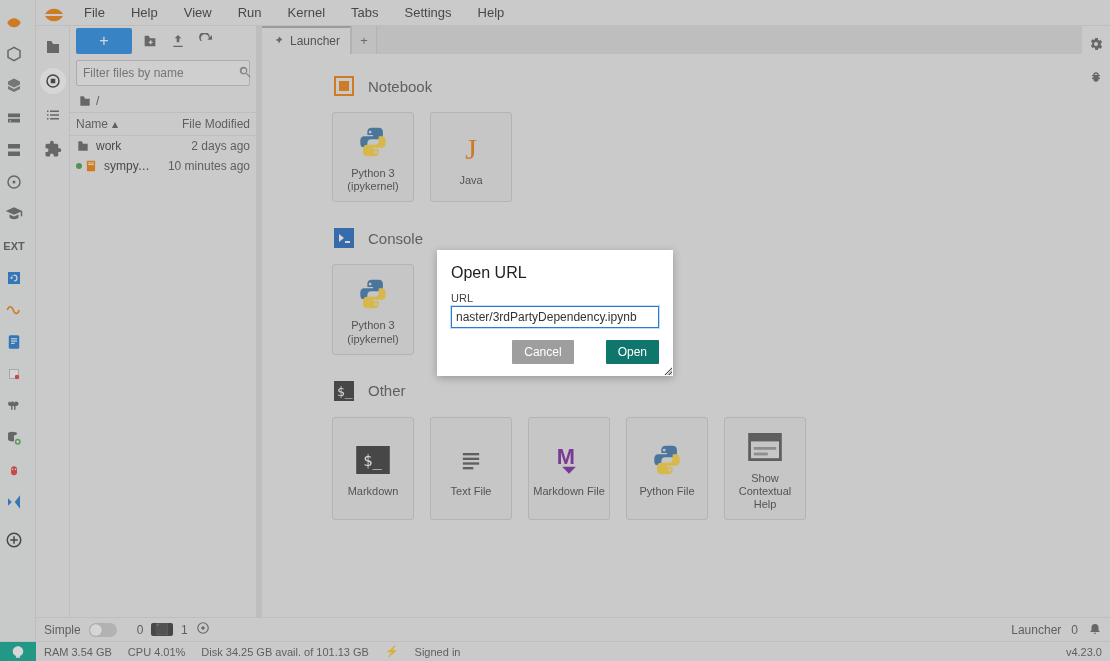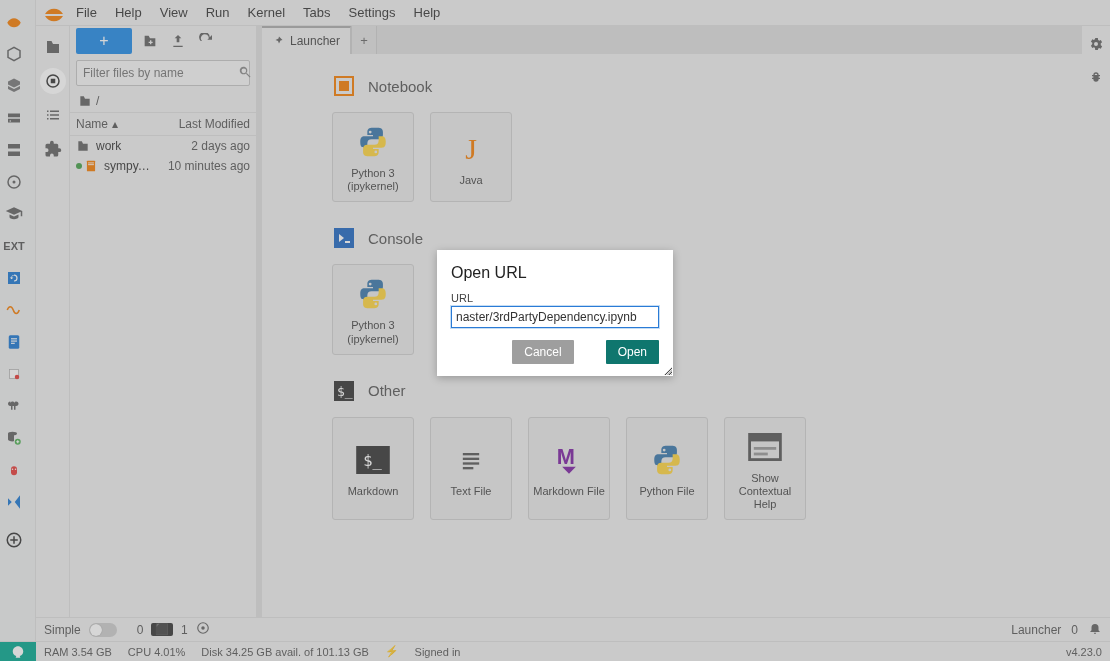--- a/index.html
+++ b/index.html
@@ -26,21 +26,21 @@
   .activitybar .ab-item.ext { font-size: 11px; font-weight: 600; color: #555; }
   .activitybar .ab-item svg { width: 18px; height: 18px; }
   .activitybar .ab-item.blue svg { fill: #1976d2; }
   .activitybar .plus-circle { margin-top: 8px; }
 
   .main-col { flex: 1; display: flex; flex-direction: column; min-width: 0; }
 
   
   .menubar {
     height: 26px; background: #eeeeee; display: flex; align-items: center; padding: 0 8px 0 6px;
-    border-bottom: 1px solid #ddd; gap: 2px;
+    border-bottom: 1px solid #ddd; gap: 10px;
   }
   .logo {
     width: 24px; height: 18px; display: inline-flex; align-items: center; justify-content: center;
   }
   .menubar .menu-item {
     padding: 2px 8px; cursor: pointer; color: #333;
   }
 
   
   .workrow { flex: 1; display: flex; min-height: 0; }
@@ -374,21 +374,21 @@
             <svg viewBox="0 0 24 24">
                 <path d="M10 4H4v16h16V8h-8l-2-4z"></path>
               </svg>
             <span>/</span>
           </div>
           <div class="fp-header">
             <div class="col-name">
                 <span>Name</span>
                 <span>▴</span>
               </div>
-            <div class="col-mod">Last Modified</div>
+            <div class="col-mod">File Modified</div>
           </div>
           <div class="fp-listing">
             <div class="fp-row">
               <span class="ricon">
                   <svg viewBox="0 0 24 24">
                     <path d="M10 4H4v16h16V8h-8l-2-4z"></path>
                   </svg>
                 </span>
               <span class="rname">work</span>
               <span class="rmod">2 days ago</span>

